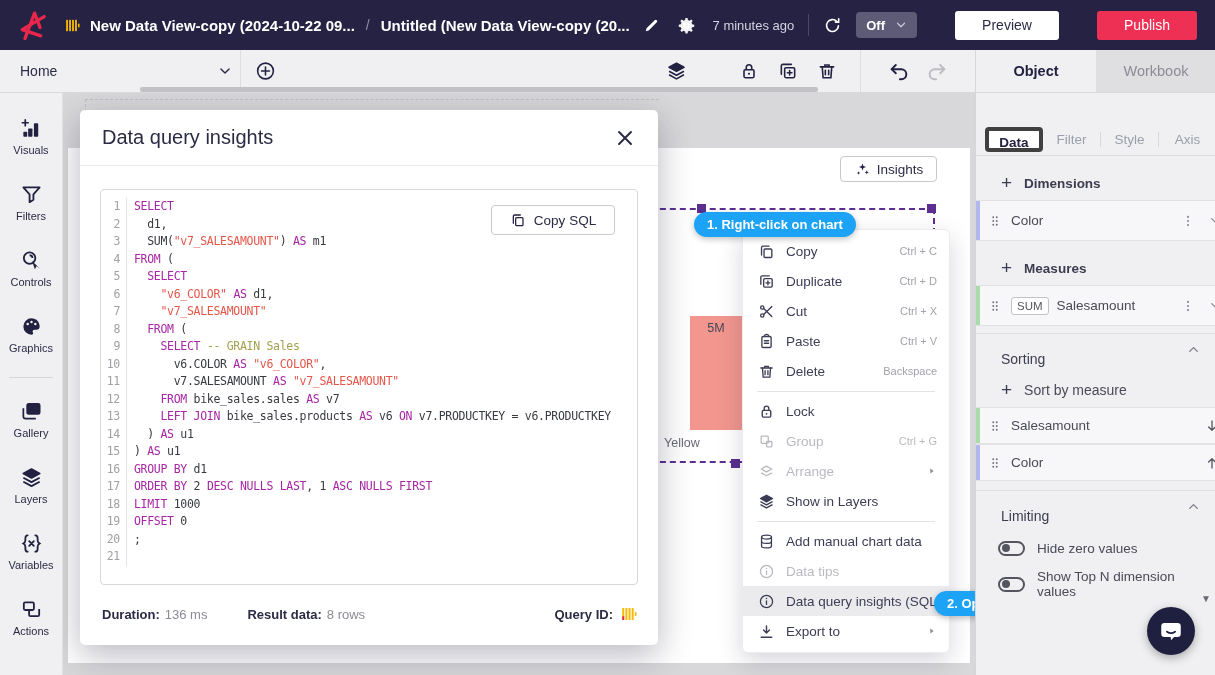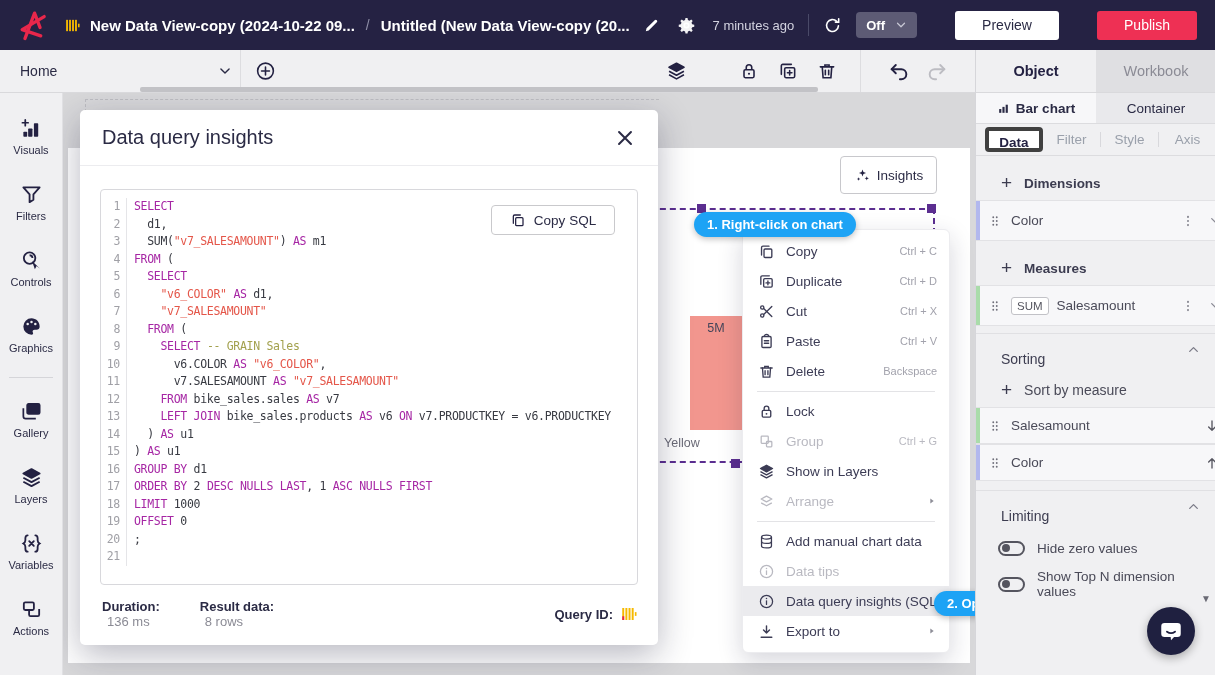--- a/index.html
+++ b/index.html
@@ -32,21 +32,21 @@
   
   #sidebar { position:absolute; left:0; top:93px; width:63px; height:582px; background:#f0f0f2; border-right:1px solid #e0e0e3; z-index:40; display:flex; flex-direction:column; align-items:center; padding-top:12px; }
   .sb-item { width:63px; height:63px; display:flex; flex-direction:column; align-items:center; justify-content:center; gap:4px; color:#232142; cursor:pointer; margin-bottom:3px; }
   .sb-item .lbl { font-size:11px; color:#2b2b45; }
   .sb-div { width:44px; height:1px; background:#d5d5d9; margin:8px 0 10px; }
 
   
   #canvas { position:absolute; left:63px; top:93px; width:912px; height:582px; background:#d8d8da; overflow:hidden; }
   #page { position:absolute; left:5px; top:55px; width:902px; height:515px; background:#fff; }
   #container-outline { position:absolute; left:22px; top:6px; width:574px; height:545px; border-top:1px dashed #bdbdc2; border-left:1px dashed #bdbdc2; }
-  #insights-btn { position:absolute; left:777px; top:63px; width:97px; height:38px; background:#fff; border:1px solid #c8c8cc; border-radius:4px; display:flex; align-items:center; justify-content:center; gap:6px; font-size:13.5px; color:#2b2b45; cursor:pointer; z-index:3; }
+  #insights-btn { position:absolute; left:777px; top:63px; width:97px; height:26px; background:#fff; border:1px solid #c8c8cc; border-radius:4px; display:flex; align-items:center; justify-content:center; gap:6px; font-size:13.5px; color:#2b2b45; cursor:pointer; z-index:3; }
   #selection { position:absolute; left:557px; top:115px; width:315px; height:255px; border:2px dashed #5b2e90; z-index:2; }
   .sel-handle { position:absolute; width:9px; height:9px; background:#5b2e90; z-index:3; }
   .bar { position:absolute; background:#f2968e; z-index:1; display:flex; justify-content:center; }
   .bar .val { font-size:12.5px; color:#45455a; margin-top:5px; }
   .cat-label { position:absolute; font-size:12.5px; color:#6b6b77; z-index:1; }
 
   
   .callout { position:absolute; height:25px; background:#1da3f5; color:#fff; font-weight:bold; font-size:13px; border-radius:13px; display:flex; align-items:center; padding:0 13px; z-index:35; box-shadow:0 2px 6px rgba(0,0,0,.25); white-space:nowrap; }
 
   
@@ -67,21 +67,21 @@
   #modal-close { margin-left:auto; width:22px; height:22px; color:#2b2b45; cursor:pointer; }
   #codeblock { position:absolute; left:20px; top:79px; width:538px; height:396px; border:1px solid #d8d8dc; border-radius:4px; background:#fff; overflow:hidden; }
   #code-rows { padding:8px 0 0 0; }
   .code-row { display:flex; height:17.5px; line-height:17.5px; font-family:"DejaVu Sans Mono", monospace; font-size:11.5px; letter-spacing:-0.3px; }
   .code-row .ln { width:26px; text-align:right; padding-right:6px; color:#a0a0a6; border-right:1px solid #e5e5e8; flex:none; }
   .code-row .cl { padding-left:7px; white-space:pre; }
   .tk-k { color:#a626a4; } .tk-s { color:#e45649; } .tk-c { color:#a3a14e; } .tk-p { color:#383a42; }
   #copy-sql { position:absolute; right:22px; top:15px; width:124px; height:30px; background:#fff; border:1px solid #c9c9cc; border-radius:4px; display:flex; align-items:center; justify-content:center; gap:8px; font-size:13.5px; color:#2b2b45; cursor:pointer; }
   #modal-footer { position:absolute; left:22px; right:20px; bottom:20px; height:22px; display:flex; align-items:center; font-size:13px; }
   #modal-footer b { color:#2b2b45; } #modal-footer .gv { color:#8b8b95; margin-left:5px; }
-  #modal-footer .grp { display:flex;flex-direction:column; }
+  #modal-footer .grp { display:flex; }
   #qid { margin-left:auto; display:flex; align-items:center; gap:7px; }
 
   
   #rpanel { position:absolute; left:975px; top:50px; width:240px; height:625px; background:#f0f0f2; border-left:1px solid #d6d6da; z-index:45; }
   #ow-tabs { position:absolute; left:0; top:0; width:240px; height:43px; display:flex; border-bottom:1px solid #d9d9dc; }
   .ow-tab { width:120px; display:flex; align-items:center; justify-content:center; font-size:14.5px; cursor:pointer; }
   .ow-tab.active { background:#f0f0f2; color:#232142; font-weight:bold; }
   .ow-tab.inactive { background:#dfdfe2; color:#8b8b95; }
   #obj-tabs { position:absolute; left:0; top:43px; width:240px; height:31px; display:flex; border-bottom:1px solid #dcdcdf; }
   .obj-tab { width:120px; display:flex; align-items:center; justify-content:center; gap:6px; font-size:13.5px; cursor:pointer; color:#2b2b45; }
@@ -474,47 +474,47 @@
         <svg viewBox="0 0 24 24" xmlns="http://www.w3.org/2000/svg">
           <g fill="none" stroke="currentColor" stroke-width="1.8">
             <rect x="4.5" y="4.5" width="10" height="10" rx="1"></rect>
             <rect x="12" y="12" width="7.5" height="7.5" rx="1"></rect>
           </g>
         </svg>
       </span>
       <span class="mlabel">Group</span>
       <span class="mshort">Ctrl + G</span>
     </div>
+    <div class="mi disabled">
+      <span class="ico micon">
+        <svg viewBox="0 0 24 24" xmlns="http://www.w3.org/2000/svg">
+          <g fill="none" stroke="currentColor" stroke-width="1.9" stroke-linejoin="round">
+            <path d="M12 4.5l7.5 4L12 12.5 4.5 8.5z"></path>
+            <path d="M4.5 14l7.5 4 7.5-4"></path>
+          </g>
+        </svg>
+      </span>
+      <span class="mlabel">Arrange</span>
+      <span class="ico msub">
+        <svg viewBox="0 0 24 24" xmlns="http://www.w3.org/2000/svg">
+          <path d="M8 6l8 6-8 6z" fill="currentColor" stroke="none"></path>
+        </svg>
+      </span>
+    </div>
     <div class="mi">
       <span class="ico micon">
         <svg viewBox="0 0 24 24" xmlns="http://www.w3.org/2000/svg">
           <g fill="none" stroke="currentColor" stroke-width="1.9" stroke-linejoin="round">
             <path d="M12 3.2l8.5 4.6L12 12.4 3.5 7.8z" fill="currentColor"></path>
             <path d="M3.5 12.2l8.5 4.6 8.5-4.6"></path>
             <path d="M3.5 16.4l8.5 4.6 8.5-4.6"></path>
           </g>
         </svg>
       </span>
       <span class="mlabel">Show in Layers</span>
-    </div>
-    <div class="mi disabled">
-      <span class="ico micon">
-        <svg viewBox="0 0 24 24" xmlns="http://www.w3.org/2000/svg">
-          <g fill="none" stroke="currentColor" stroke-width="1.9" stroke-linejoin="round">
-            <path d="M12 4.5l7.5 4L12 12.5 4.5 8.5z"></path>
-            <path d="M4.5 14l7.5 4 7.5-4"></path>
-          </g>
-        </svg>
-      </span>
-      <span class="mlabel">Arrange</span>
-      <span class="ico msub">
-        <svg viewBox="0 0 24 24" xmlns="http://www.w3.org/2000/svg">
-          <path d="M8 6l8 6-8 6z" fill="currentColor" stroke="none"></path>
-        </svg>
-      </span>
     </div>
     <div class="m-div"></div>
     <div class="mi">
       <span class="ico micon">
         <svg viewBox="0 0 24 24" xmlns="http://www.w3.org/2000/svg">
           <g fill="none" stroke="currentColor" stroke-width="1.8">
             <ellipse cx="12" cy="5.8" rx="7" ry="2.8"></ellipse>
             <path d="M5 5.8v12.4c0 1.5 3.1 2.8 7 2.8s7-1.3 7-2.8V5.8"></path>
             <path d="M5 12c0 1.5 3.1 2.8 7 2.8s7-1.3 7-2.8"></path>
           </g>
@@ -700,37 +700,20 @@
   </div>
 </div>
 
 <div class="callout" style="left:934px;top:591px">2. Open Query Insights</div>
 
 <div id="rpanel">
   <div id="ow-tabs">
       <div class="ow-tab active">Object</div>
       <div class="ow-tab inactive">Workbook</div>
     </div>
-  <div id="obj-tabs">
-      <div class="obj-tab active">
-        <span class="ico " style="height: 13px; width: 13px;">
-          <svg viewBox="0 0 24 24" xmlns="http://www.w3.org/2000/svg">
-            <g fill="currentColor" stroke="none">
-              <rect x="4" y="13" width="4" height="7"></rect>
-              <rect x="10" y="9" width="4" height="11"></rect>
-              <rect x="16" y="5" width="4" height="15"></rect>
-            </g>
-          </svg>
-        </span>
-        <span>Bar chart</span>
-      </div>
-      <div class="obj-tab inactive">
-        <span>Container</span>
-      </div>
-    </div>
   <div id="prop-tabs">
       <div class="prop-tab active" style="flex: 0 0 58px;">Data</div>
       <div class="prop-tab  after-active">Filter</div>
       <div class="prop-tab ">Style</div>
       <div class="prop-tab ">Axis</div>
     </div>
   <div id="rp-content">
       <div class="add-row" style="top: 118px; height: 30px;">
         <span class="plus">+</span>
         <span class="alabel">Dimensions</span>

